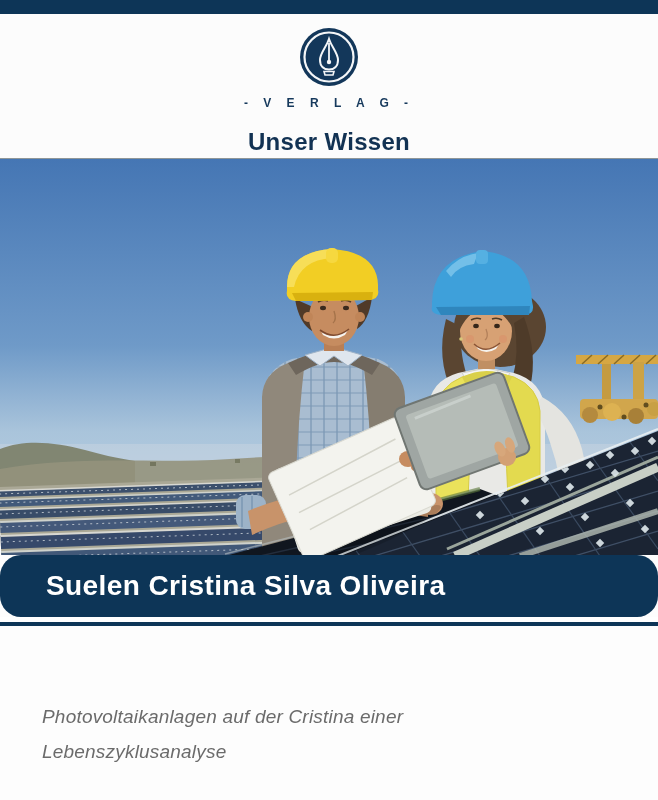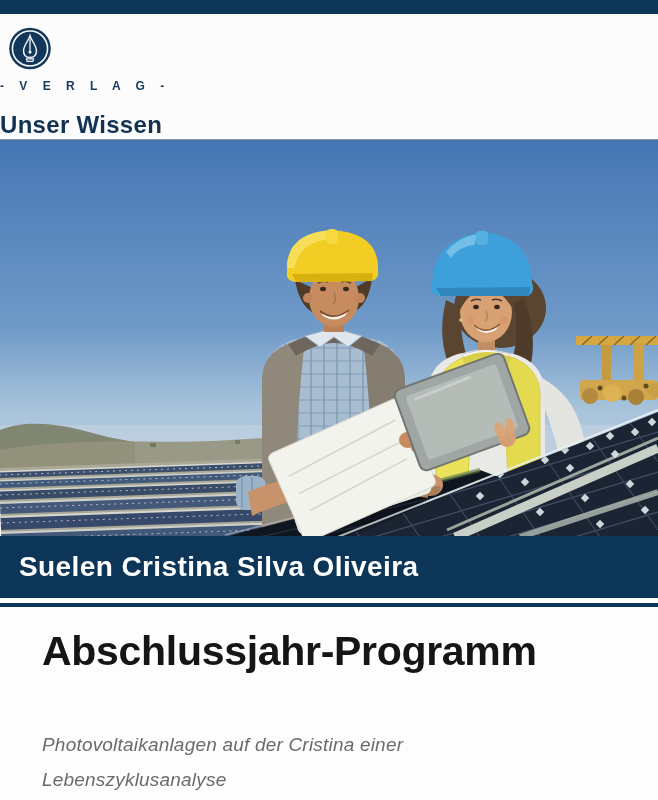--- a/index.html
+++ b/index.html
@@ -2,29 +2,29 @@
 <html><head>
 <meta charset="utf-8">
 <style>
   * { margin:0; padding:0; box-sizing:border-box; }
   html,body { width:658px; height:800px; overflow:hidden; background:#fff; }
   body { font-family:"Liberation Sans", sans-serif; }
   .cover { width:658px; height:800px; background:#fdfdfd; position:relative; }
 
   .topbar-svg { display:block; width:658px; height:14px; }
 
-  .publisher { height:125px; display:flex; flex-direction:column; align-items:flex-start; padding-top:13px; background:#fcfcfc; }
+  .publisher { height:144px; display:flex; flex-direction:column; align-items:center; padding-top:13px; background:#fcfcfc; }
   .logo { width:60px; height:60px; }
   .verlag { margin-top:9px; font-size:12px; font-weight:bold; letter-spacing:6px; color:#16395c; white-space:nowrap; }
   .pubname { margin-top:18px; font-size:24px; font-weight:bold; letter-spacing:0.3px; color:#123253; }
 
   .photo { width:658px; height:397px; border-top:1px solid #8f9698; position:relative; overflow:hidden; }
   .photo svg { display:block; }
 
-  .authorband { width:658px; height:62px; background:#0d3557; display:flex; align-items:center; padding-left:19px; }
+  .authorband { width:658px; height:62px; background:#0d3557; display:flex; align-items:center; padding-left:46px;border-radius:21px; }
   .authorband span { color:#ffffff; font-size:28px; font-weight:bold; letter-spacing:0.4px; }
 
   .divider-stripe { width:658px; height:5px; background:#ffffff; }
   .rule-svg { display:block; width:658px; height:4px; }
 
   .titleblock { padding:21px 30px 0 42px; }
   .titleblock h1 { font-size:41px; font-weight:bold; color:#151515; letter-spacing:-0.3px; }
   .subtitle { margin-top:17px; font-size:19px; font-style:italic; color:#6b6b6b; line-height:35px; letter-spacing:0.2px; }
 </style>
 </head>
@@ -285,17 +285,16 @@
   <div class="authorband">
     <span>Suelen Cristina Silva Oliveira</span>
   </div>
 
   <div class="divider-stripe"></div>
   <svg class="rule-svg" viewBox="0 0 658 4" preserveAspectRatio="none">
     <rect x="0" y="0" width="658" height="4" fill="#0d3557"></rect>
   </svg>
 
   <main class="titleblock">
-    <h1>Abschlussjahr-Programm</h1>
     <p class="subtitle"><br><span>Photovoltaikanlagen auf der Cristina einer</span><br><span>Lebenszyklusanalyse</span></p>
   </main>
 
 </div>
 
 </body></html>

